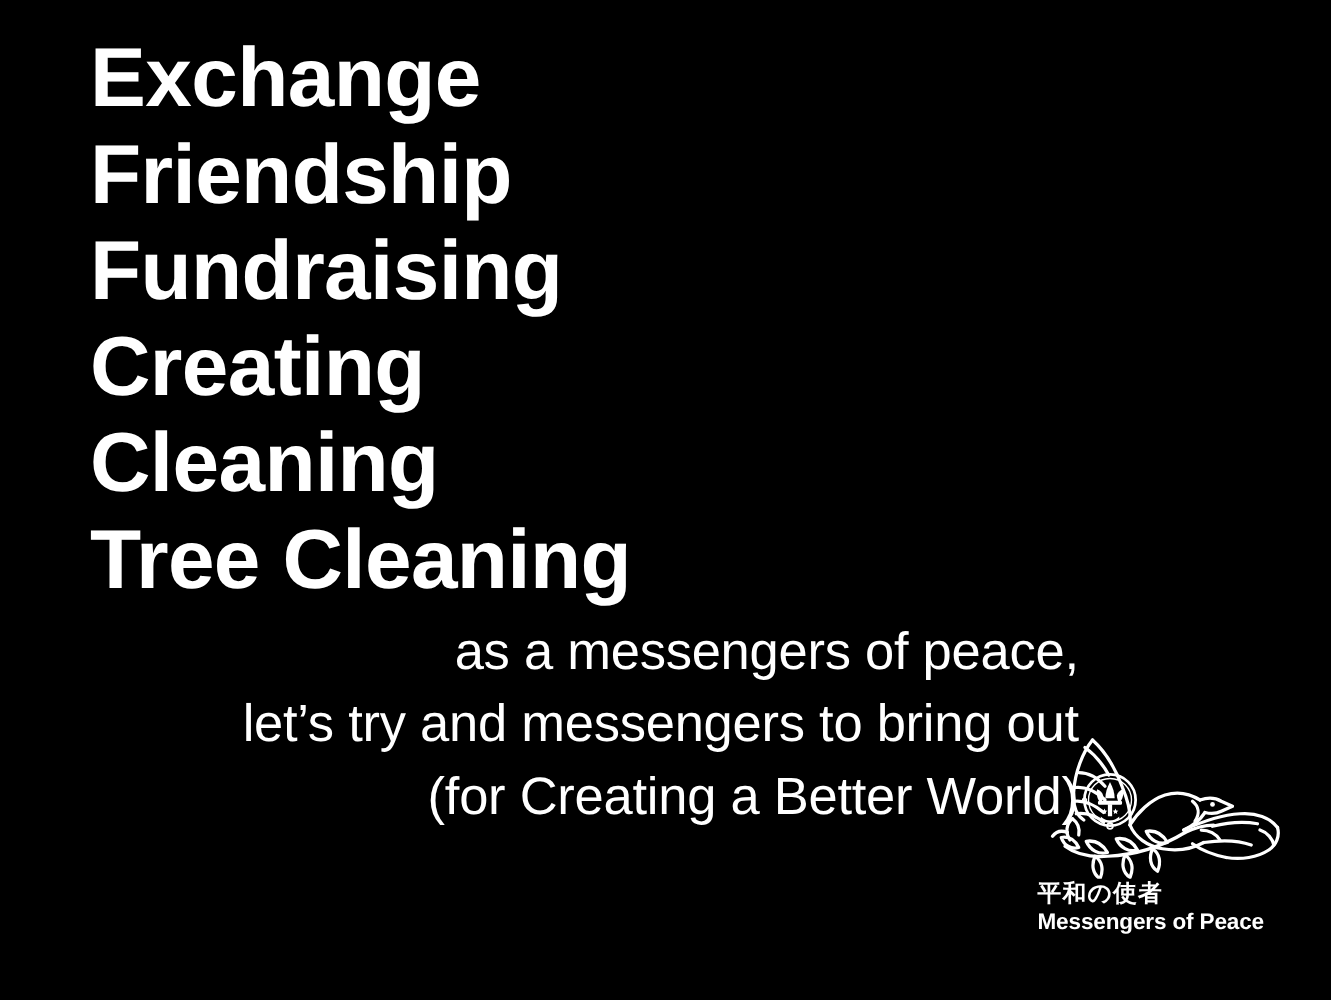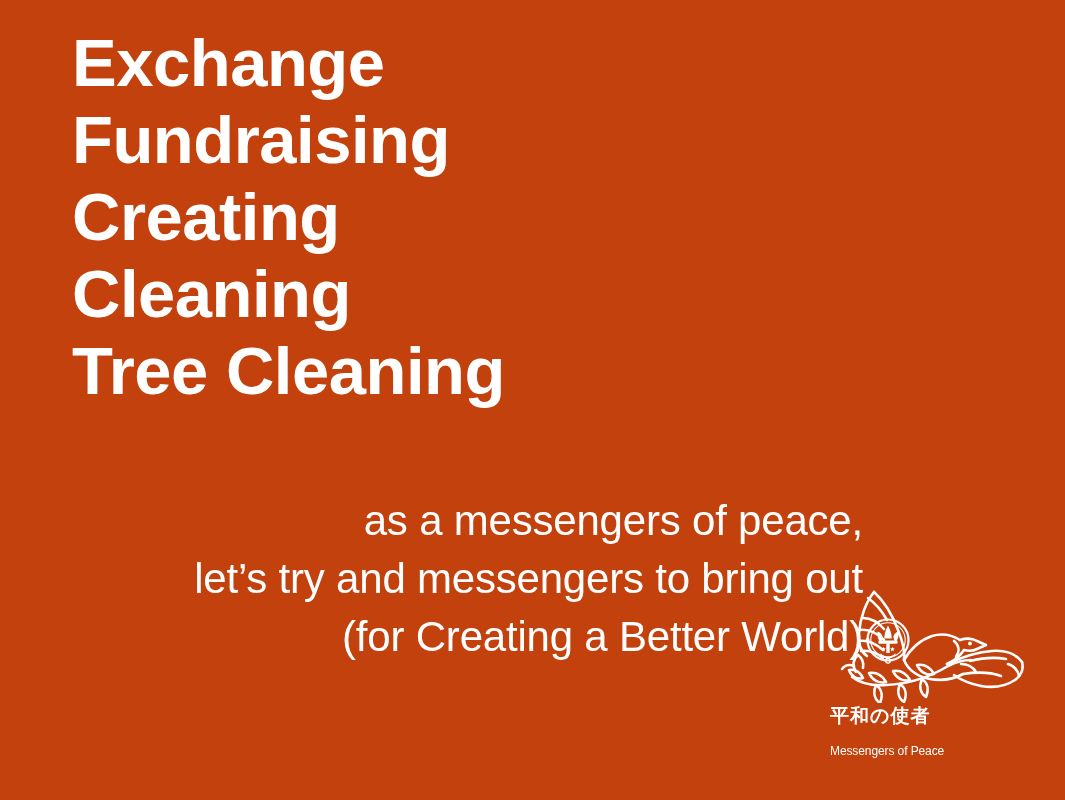--- a/index.html
+++ b/index.html
@@ -76,34 +76,34 @@
     white-space: nowrap;
   }
   #logo-caption-ja {
     font-size: 19px;
     font-weight: 700;
     line-height: 22px;
     letter-spacing: 1px;
     margin-top: 2px;
   }
   #logo-caption-en {
-    font-size: 12px;
-    font-weight: 400;
+    font-size: 18px;
+    font-weight: 700;
     line-height: 21px;
     letter-spacing: -0.1px;
-    margin-top: 14px;
   }
 </style>
 </head>
 <body>
 
-<div id="slide" style="background: #c2410c;">
+<div id="slide" style="background: #000000;">
 
   <div id="headings">
     <span class="heading-line">Exchange</span>
+    <span class="heading-line">Friendship</span>
     <span class="heading-line">Fundraising</span>
     <span class="heading-line">Creating</span>
     <span class="heading-line">Cleaning</span>
     <span class="heading-line">Tree Cleaning</span>
   </div>
 
   <div id="body-copy">
     <span class="body-line">as a messengers of peace,</span>
     <span class="body-line">let’s try and messengers to bring out</span>
     <span class="body-line">(for Creating a Better World)</span>

